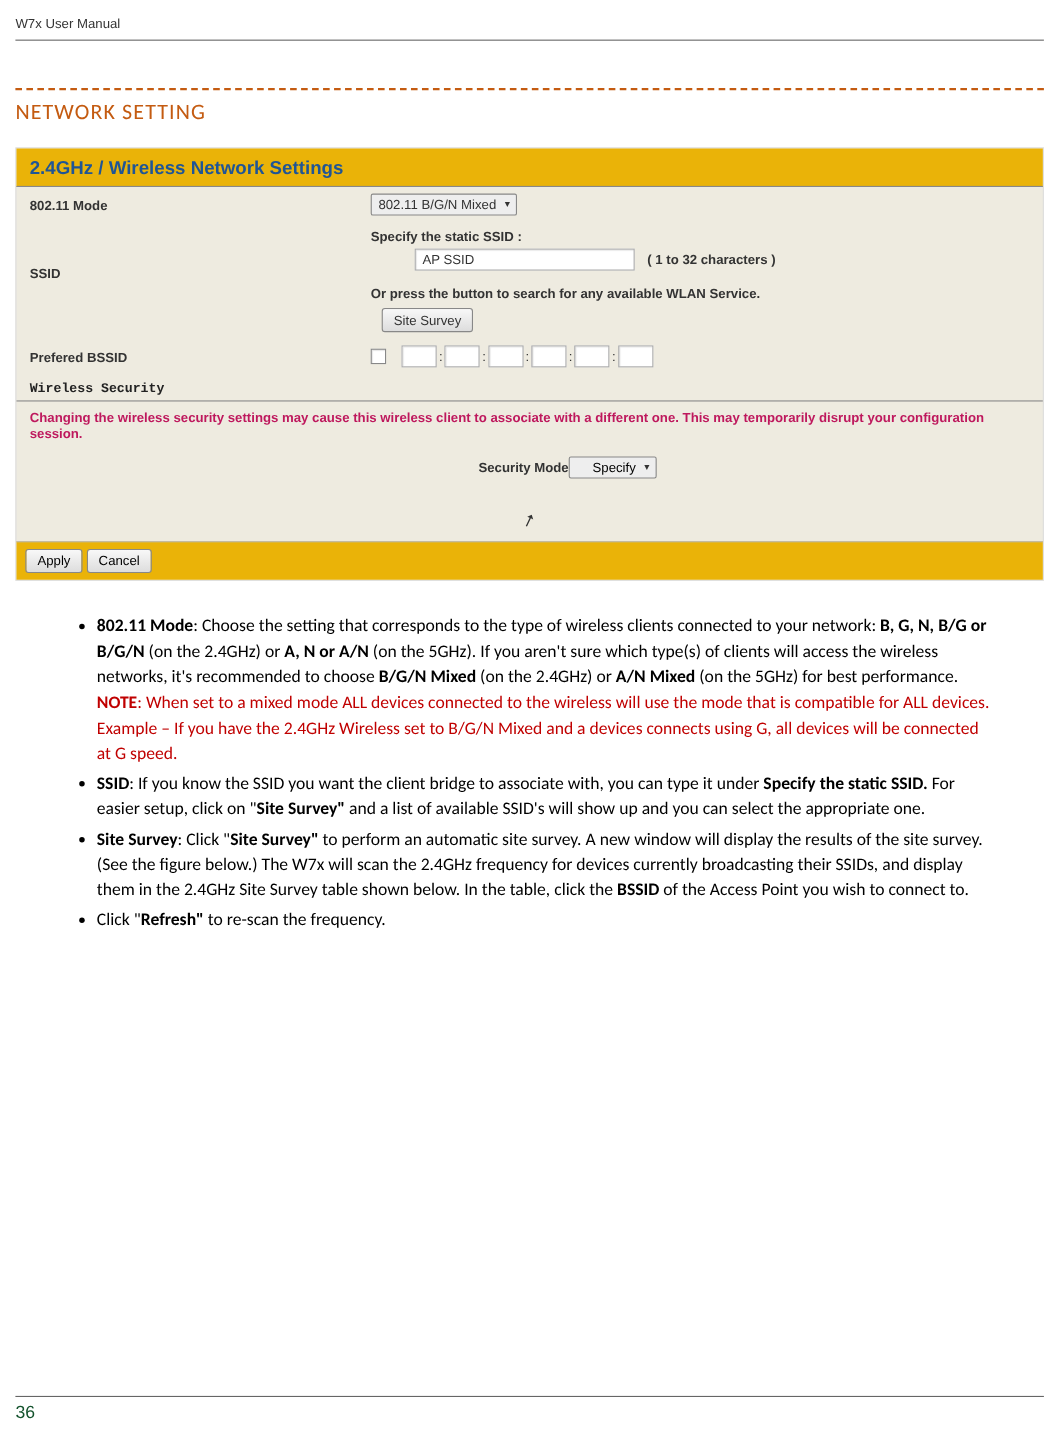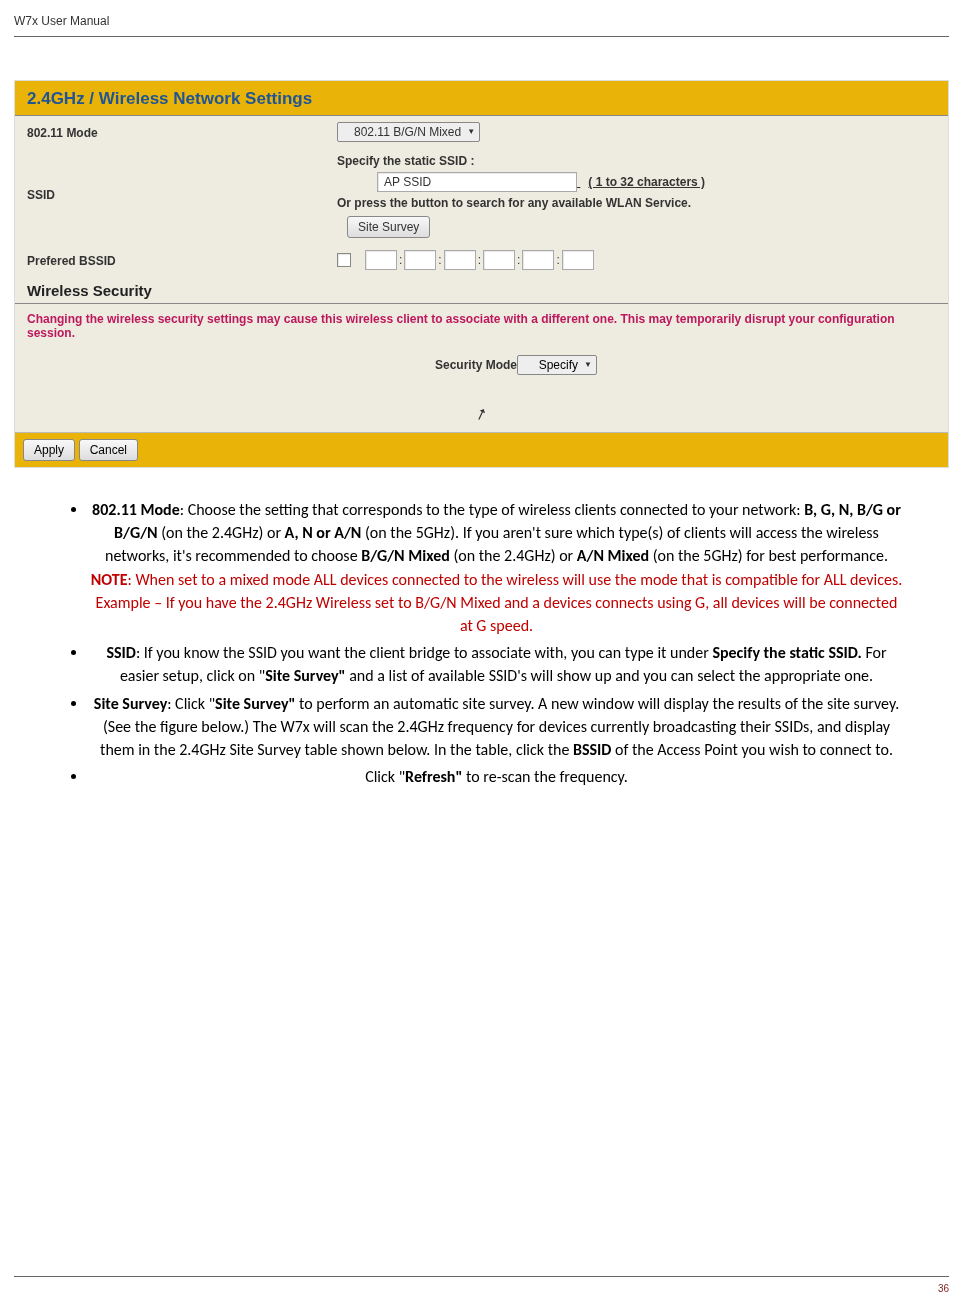--- a/index.html
+++ b/index.html
@@ -74,21 +74,21 @@
       color: #333;
       font-family: Arial, sans-serif;
     }
     .router-control .bold-text {
       font-weight: bold;
     }
     .dropdown {
       background: #eee;
       border: 1px solid #888;
       border-radius: 2px;
-      padding: 2px 18px 2px 16px;
+      padding: 2px 18px 2px 6px;
       font-size: 12px;
       position: relative;
       display: inline-block;
       min-width: 110px;
       font-family: Arial, sans-serif;
     }
     .dropdown::after {
       content: '▼';
       font-size: 8px;
       position: absolute;
@@ -112,21 +112,21 @@
       border-radius: 3px;
       padding: 3px 10px;
       font-size: 12px;
       display: inline-block;
       cursor: pointer;
       font-family: Arial, sans-serif;
     }
     .ssid-block .spec {
       margin-bottom: 4px;
     }
-    .ssid-input-row { margin: 4px 0 4px 40px; text-decoration: underline; }
+    .ssid-input-row { margin: 4px 0 14px 40px; }
     .hint { margin-left: 8px; }
     .bssid-row {
       display: flex;
       align-items: center;
       gap: 0;
     }
     .bssid-checkbox {
       display: inline-block;
       width: 14px;
       height: 14px;
@@ -138,25 +138,25 @@
     .mac-input {
       background: #fff;
       border: 1px solid #aaa;
       width: 32px;
       height: 20px;
       display: inline-block;
       box-shadow: inset 1px 1px 1px rgba(0,0,0,0.1);
     }
     .mac-sep { margin: 0 2px; }
     .section-subheading {
-      font-size: 15px;
+      font-size: 12px;
       font-weight: bold;
       padding: 6px 12px 4px;
       color: #222;
-      font-family: Liberation Sans, sans-serif;
+      font-family: Liberation Mono, monospace;
       border-bottom: 1px solid #888;
     }
     .warning-text {
       font-size: 12px;
       font-weight: bold;
       color: #be185d;
       padding: 8px 12px;
       font-family: Arial, sans-serif;
     }
     .security-row {
@@ -184,56 +184,56 @@
     }
     .button-bar {
       background: #eab308;
       padding: 6px 8px;
       border-top: 1px solid #bbb;
     }
     .site-survey-wrap { margin-top: 6px; margin-left: 10px; }
     
     .bullets {
       padding: 0 44px 0 74px;
-      text-align: center;
     }
     .bullets li {
       list-style: disc;
       font-size: 16px;
       line-height: 1.45;
       color: #000;
       margin-bottom: 4px;
       font-family: Calibri, Arial, sans-serif;
     }
     .bullets li .note {
       color: #C00000;
     }
     .bullets b { font-weight: bold; }
     .page-footer {
       position: absolute;
       bottom: 14px;
       left: 14px;
       right: 14px;
       border-top: 1px solid #666;
       padding-top: 6px;
-      text-align: right;
-      font-size: 10px;
-      color: #7f1d1d;
+      text-align: left;
+      font-size: 16px;
+      color: #14532d;
       font-family: Arial, sans-serif;
     }
   </style>
 </head>
 <body>
 
 <div class="page-header">
   <span>W7x  User Manual</span>
 </div>
 
 <div class="content">
 
+  <div class="section-heading">NETWORK SETTING</div>
 
   <div class="router-ui">
     <div class="router-title-bar">2.4GHz / Wireless Network Settings</div>
     <div class="router-body">
 
       <div class="router-row">
         <div class="router-label">802.11 Mode</div>
         <div class="router-control">
           <span class="dropdown">802.11 B/G/N Mixed</span>
         </div>

